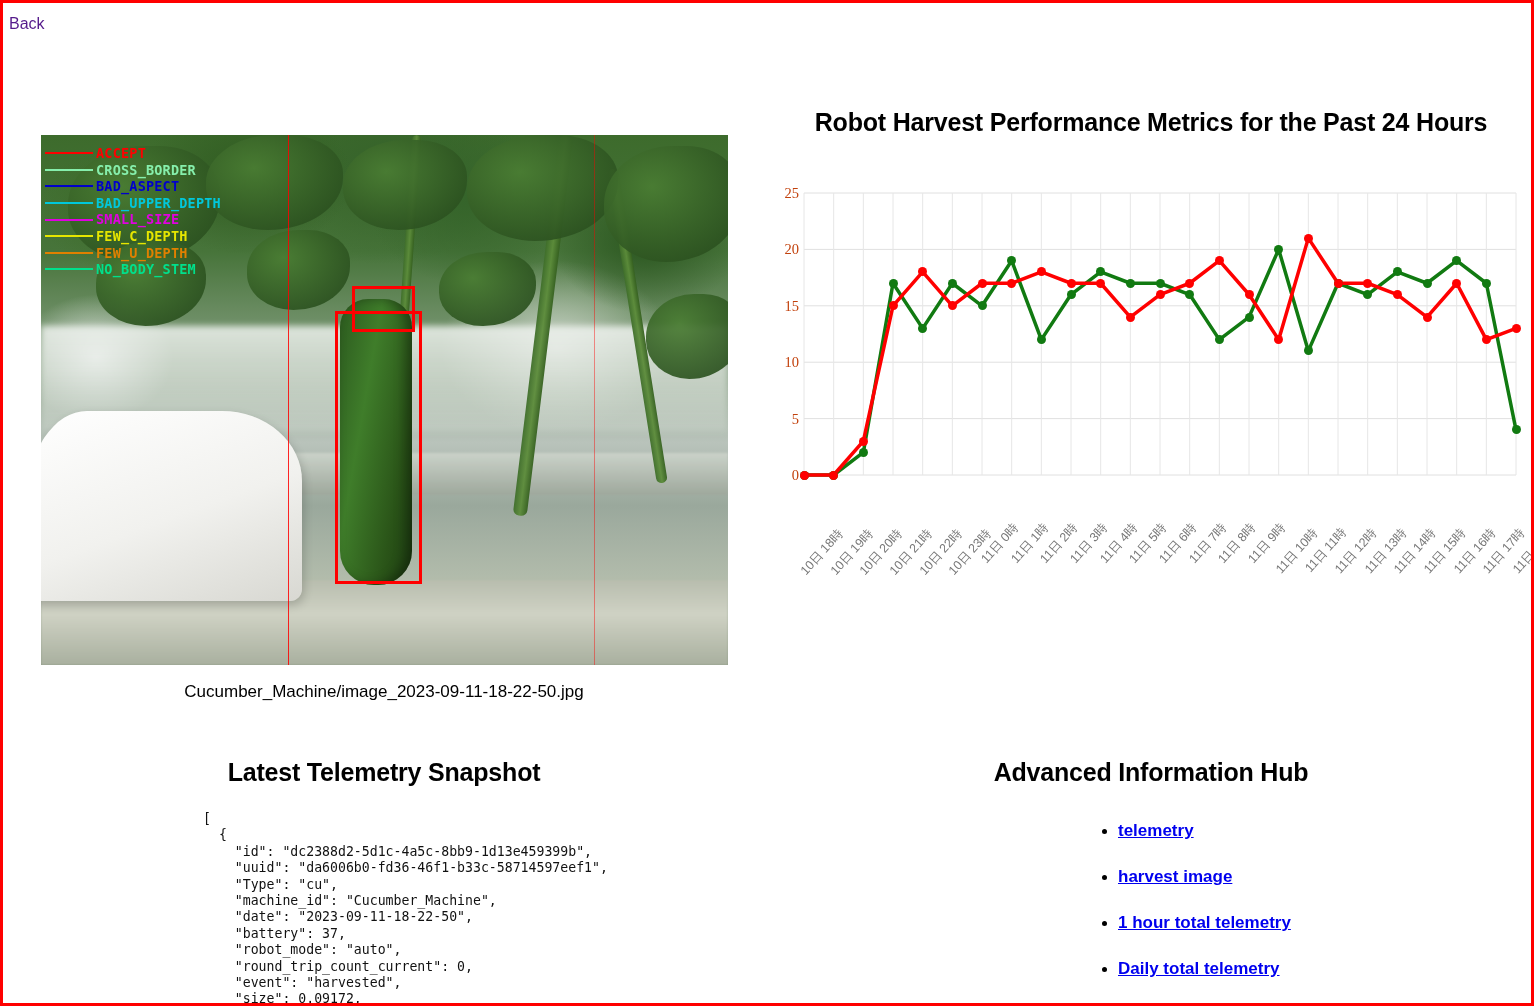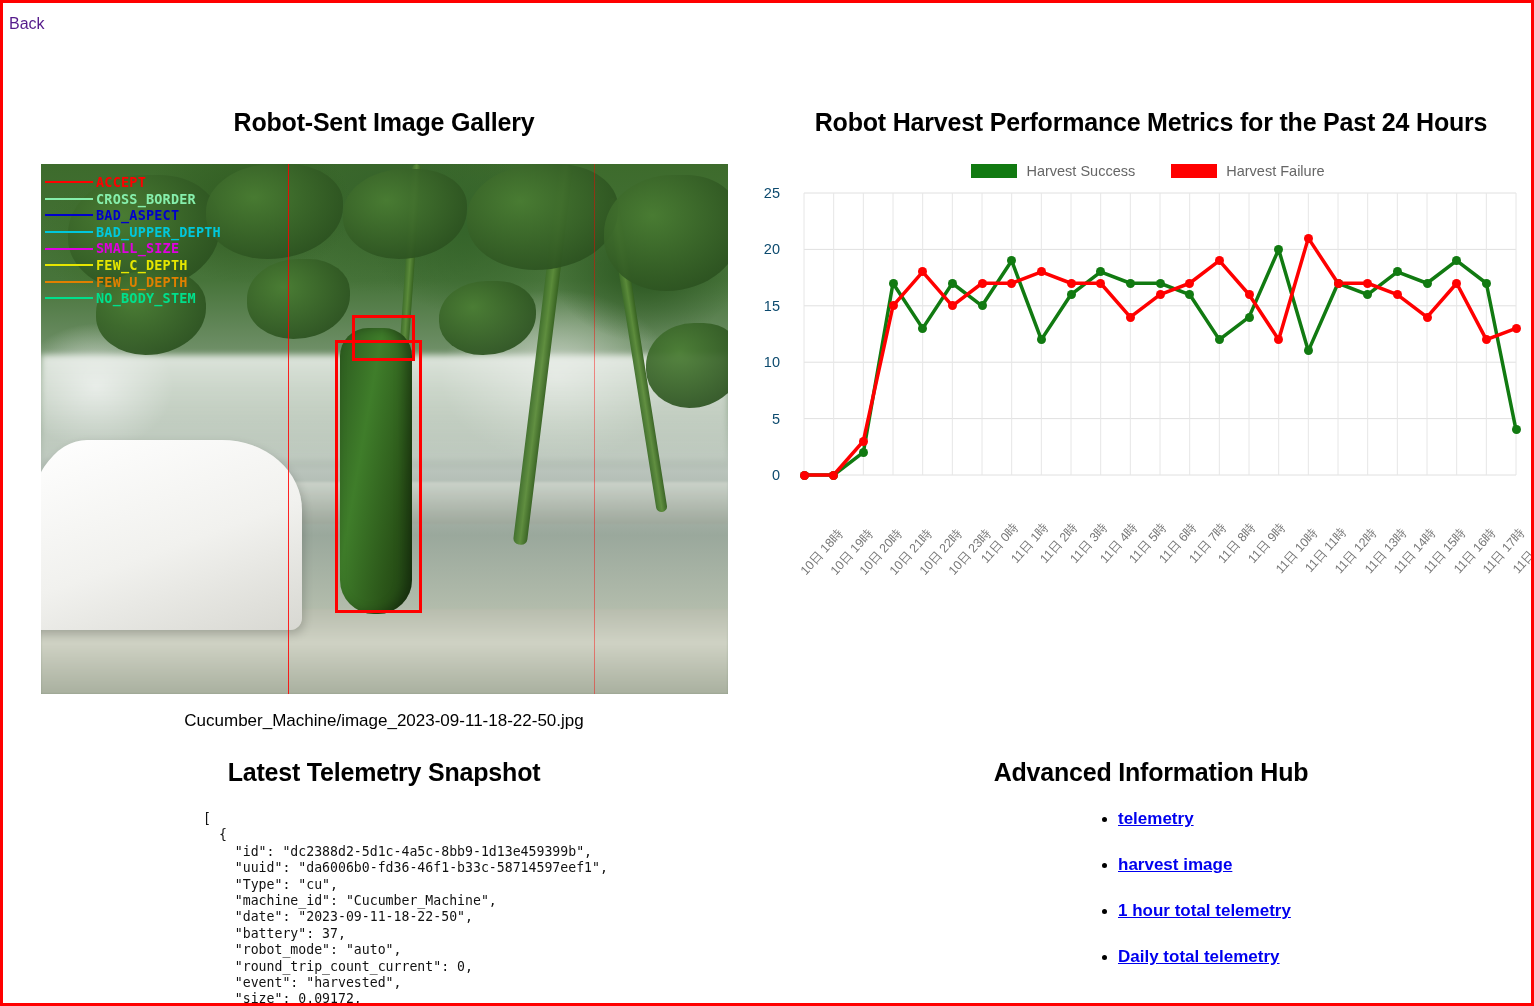--- a/index.html
+++ b/index.html
@@ -201,25 +201,26 @@
     position: absolute;
     left: 36px;
     top: 38px;
     right: 12px;
     height: 282px;
   }
   .plot svg { display: block; width: 100%; height: 100%; overflow: visible; }
   .ylab {
     position: absolute;
     right: 100%;
-    margin-right: 24px;
+    margin-right: 5px;
     transform: translateY(-50%);
     font-size: 14.5px;
-    color: #0c4a6e;
+    color: #c2410c;
     white-space: nowrap;
+    font-family: Liberation Serif, serif;
   }
   .xlab {
     position: absolute;
     top: 100%;
     margin-top: 9px;
     font-size: 12.5px;
     color: #777;
     transform-origin: right top;
     transform: rotate(-48deg) translateX(-100%);
     white-space: nowrap;
@@ -242,21 +243,21 @@
   }
 
   
   .hub-col {
     position: absolute;
     left: 765px;
     top: 755px;
     width: 766px;
   }
   .hub-list {
-    margin: 22px 0 0 0;
+    margin: 34px 0 0 0;
     padding-left: 350px;
     list-style: disc;
   }
   .hub-list li { margin-bottom: 26px; }
   .hub-list a {
     color: #0000ee;
     font-weight: bold;
     font-size: 17px;
     text-decoration: underline;
     cursor: pointer;
@@ -264,21 +265,20 @@
 </style>
 </head>
 <body>
 
 <div class="page">
 
   <a class="back-link">Back</a>
 
   
   <div class="gallery-col">
-    <h2 class="section-title">Robot-Sent Image Gallery</h2>
 
     <div class="photo-wrap">
       <div class="photo-bg"></div>
       <div class="photo-sky"></div>
       <div class="photo-bench"></div>
       <div class="photo-floor"></div>
 
       <div class="stem" style="left:72%;top:0;width:14px;height:72%;transform:rotate(7deg);"></div>
       <div class="stem" style="left:86%;top:6%;width:11px;height:60%;transform:rotate(-9deg);"></div>
       <div class="stem" style="left:53%;top:0;width:9px;height:40%;transform:rotate(4deg);"></div>
@@ -338,30 +338,20 @@
     </div>
 
     <div class="photo-caption">Cucumber_Machine/image_2023-09-11-18-22-50.jpg</div>
   </div>
 
   
   <div class="chart-col">
     <h2 class="section-title">Robot Harvest Performance Metrics for the Past 24 Hours</h2>
 
     <div class="chart-area">
-      <div class="chart-legend">
-        <span class="item">
-          <span class="swatch" style="background:#117a11"></span>
-          <span>Harvest Success</span>
-        </span>
-        <span class="item">
-          <span class="swatch" style="background:#ff0000"></span>
-          <span>Harvest Failure</span>
-        </span>
-      </div>
 
       <div class="plot">
         <svg id="chart-svg" viewBox="0 0 1000 300" preserveAspectRatio="none">
             <line x1="0" x2="1000" y1="300" y2="300" stroke="#e0e0e0" stroke-width="1" vector-effect="non-scaling-stroke"></line>
             <line x1="0" x2="1000" y1="240" y2="240" stroke="#e0e0e0" stroke-width="1" vector-effect="non-scaling-stroke"></line>
             <line x1="0" x2="1000" y1="180" y2="180" stroke="#e0e0e0" stroke-width="1" vector-effect="non-scaling-stroke"></line>
             <line x1="0" x2="1000" y1="120" y2="120" stroke="#e0e0e0" stroke-width="1" vector-effect="non-scaling-stroke"></line>
             <line x1="0" x2="1000" y1="60" y2="60" stroke="#e0e0e0" stroke-width="1" vector-effect="non-scaling-stroke"></line>
             <line x1="0" x2="1000" y1="0" y2="0" stroke="#e0e0e0" stroke-width="1" vector-effect="non-scaling-stroke"></line>
             <line x1="0" x2="0" y1="0" y2="300" stroke="#e6e6e6" stroke-width="1" vector-effect="non-scaling-stroke"></line>

